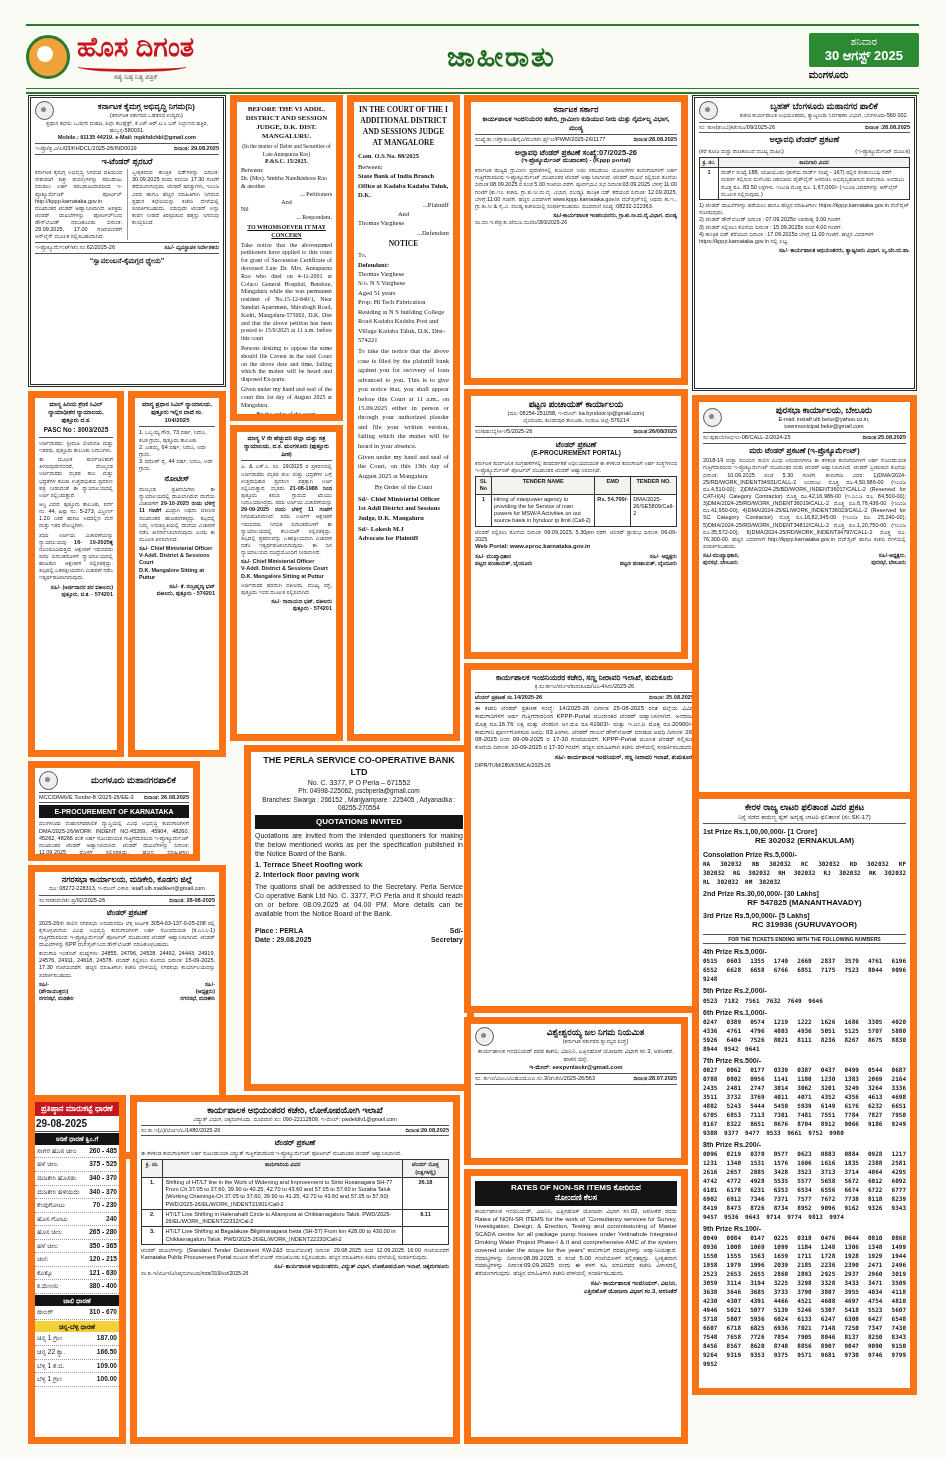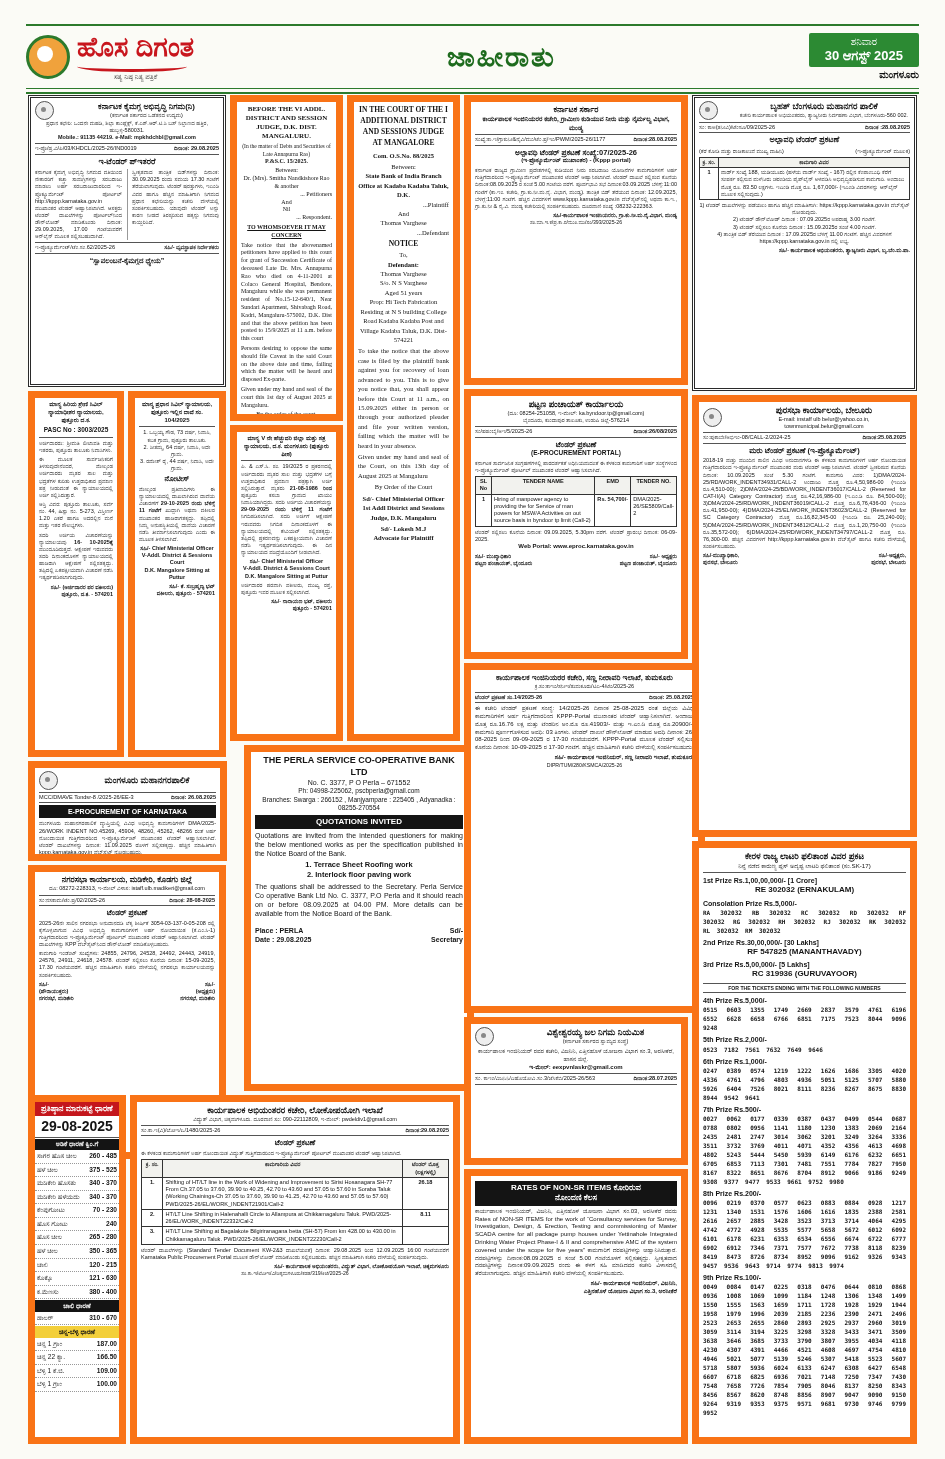--- a/index.html
+++ b/index.html
@@ -11,28 +11,28 @@
   .logo-wrap{display:flex;align-items:center;gap:7px}
   .logo-badge{width:38px;height:38px;border-radius:50%;background:#f0a23c;border:3px solid #2c7a2c;position:relative;flex:0 0 auto}
   .logo-badge::after{content:"";position:absolute;left:8px;top:8px;width:16px;height:16px;border-radius:50%;background:#fff}
   .paper-name{color:#c8161d;font-weight:bold;font-size:27px;line-height:1.05}
   .paper-swoosh{width:110px;height:8px;border-bottom:3px solid #c8161d;border-radius:50%}
   .paper-tag{font-size:7px;color:#333;text-align:center;margin-top:1px}
   .page-title{color:#1e6b1e;font-weight:bold;font-size:27px;letter-spacing:2px}
   .datebox{background:#2c8a33;color:#fff;text-align:center;padding:3px 16px;border-radius:2px}
   .datebox .d1{font-size:10px}
   .datebox .d2{font-size:13px;font-weight:bold}
-  .city{font-size:10px;text-align:right;margin-top:2px;color:#111;font-weight:bold}
+  .city{font-size:10px;text-align:left;margin-top:2px;color:#111;font-weight:bold}
   
   .blk{position:absolute;border:7px solid #f97316;background:#fff;overflow:hidden;padding:3px 4px;font-size:6px;line-height:1.3;text-align:justify;box-sizing:border-box}
   .dbl{border:3px double #2a2a2a}
   .serif{font-family:"Liberation Serif",serif}
   .c{text-align:center}
   .r{text-align:right}
-  .l{text-align:center}
+  .l{text-align:left}
   .b{font-weight:bold}.t9{font-size:9px}.t85{font-size:8.5px}.t8{font-size:8px}.t75{font-size:7.5px}
   .t7{font-size:7px}.t65{font-size:6.5px}.t6{font-size:6px}.t55{font-size:5.5px}.t5{font-size:5.2px}
   .pre{white-space:pre-line}
   .mt{margin-top:2px}
   .rule{border-top:1px solid #555;margin:2px 0;height:0}
   .rl{display:flex;justify-content:space-between;gap:4px;font-size:5.6px;border-top:1px solid #555;border-bottom:1px solid #555;padding:1px 0;margin:2px 0;text-align:left}
   .banner{background:#141414;color:#fff;text-align:center;font-weight:bold;font-size:7px;padding:2px 1px;margin:2px 0}
   .sgn{display:flex;justify-content:space-between;gap:4px;font-weight:bold;margin-top:2px;text-align:left}
   .two{display:flex;gap:5px}
   .two>div{flex:1}
@@ -40,21 +40,21 @@
   .bhd{display:flex;gap:20px;align-items:center}
   .bhd .tx{flex:1;text-align:center}
   .emb{flex:0 0 auto;width:17px;height:17px;border:1px solid #555;border-radius:50%;background:#eee;position:relative}
   .emb::after{content:"";position:absolute;left:5px;top:5px;width:5px;height:5px;border-radius:50%;background:#888}
   .tbl{width:100%;border-collapse:collapse;font-size:5.6px;margin:2px 0;text-align:left}
   .tbl th,.tbl td{border:1px solid #333;padding:1px 2px;vertical-align:top}
   .tbl th{text-align:center;font-weight:bold;background:#f2f2ee}
   .num{text-align:center;font-weight:bold}
   
   .mkt-hd{background:#c4161c;color:#fff;text-align:center;font-weight:bold;font-size:8px;padding:2px 1px}
-  .mkt-date{text-align:center;font-weight:bold;font-size:14px;border-bottom:1px solid #555;padding:1px}
+  .mkt-date{font-weight:bold;font-size:10px;border-bottom:1px solid #555;padding:1px}
   .mkt-sub{background:#141414;color:#fff;text-align:center;font-size:6.5px;font-weight:bold;padding:1.5px;margin-top:1px}
   .mkt-sub.y{background:#f3cf3a;color:#111}
   .mrow{display:flex;justify-content:space-between;border-bottom:1px dotted #999;padding:2px;font-size:6.6px;text-align:left}
   .mrow .v{font-weight:bold}
   
   .lot-t{font-size:8.6px;font-weight:bold;text-align:center}
   .lot-s{font-size:6.2px;text-align:center;border-bottom:1px solid #555;padding-bottom:2px;margin-bottom:1px}
   .tier{font-size:7px;font-weight:bold;text-align:left;margin-top:3px}
   .win{font-size:8px;font-weight:bold;text-align:center}
   .nums{font-family:"DejaVu Sans Mono",monospace;font-size:6px;font-weight:bold;word-spacing:3px;text-align:justify;line-height:1.5}
@@ -92,21 +92,21 @@
         <div class="b t8">ಕರ್ನಾಟಕ ಕೈಮಗ್ಗ ಅಭಿವೃದ್ಧಿ ನಿಗಮ(ನಿ)</div>
         <div class="t55">(ಕರ್ನಾಟಕ ಸರ್ಕಾರದ ಒಡೆತನದ ಉದ್ಯಮ)</div>
       </div>
     </div>
     <div class="t55 c">ಪ್ರಧಾನ ಕಛೇರಿ: ಒಂದನೇ ಮಹಡಿ, ಶಿಲ್ಪಾ ಕಾಂಪ್ಲೆಕ್ಸ್, ಕೆ.ಎಸ್.ಆರ್.ಟಿ.ಸಿ ಬಸ್ ನಿಲ್ದಾಣದ ಹತ್ತಿರ, ಹುಬ್ಬಳ್ಳಿ-580031.</div>
     <div class="t55 c b">Mobile.: 91135 44219. e-Mail: mpkhdchbl@gmail.com</div>
     <div class="rl">
       <span>ಇ-ಪ್ರೊ/ಪ್ರ.ವಿ/ಪಿ/03/KHDCL/2025-26/IND0019</span>
       <span class="b">ದಿನಾಂಕ: 29.08.2025</span>
     </div>
-    <div class="c b t8">ಇ-ಟೆಂಡರ್ ಪ್ಇತರರೆ</div>
+    <div class="c b t8">ಇ-ಟೆಂಡರ್ ಪ್ಸರಬರೆ</div>
     <div class="two mt">
       <div class="t55">ಕರ್ನಾಟಕ ಕೈಮಗ್ಗ ಅಭಿವೃದ್ಧಿ ನಿಗಮದ ವತಿಯಿಂದ ನೇಕಾರರಿಗೆ ಕಚ್ಚಾ ಸಾಮಗ್ರಿಗಳನ್ನು ಸರಬರಾಜು ಮಾಡಲು ಅರ್ಹ ಸರಬರಾಜುದಾರರಿಂದ ಇ-ಪ್ರೊಕ್ಯೂರ್ಮೆಂಟ್ ಪೋರ್ಟಲ್ http://kppp.karnataka.gov.in ಮುಖಾಂತರ ಟೆಂಡರ್ ಆಹ್ವಾನಿಸಲಾಗಿದೆ. ಆಸಕ್ತರು ಟೆಂಡರ್ ದಾಖಲೆಗಳನ್ನು ಪೋರ್ಟಲ್‌ನಿಂದ ಡೌನ್‌ಲೋಡ್ ಮಾಡಿಕೊಂಡು ದಿನಾಂಕ: 29.09.2025, 17.00 ಗಂಟೆಯವರೆಗೆ ಆನ್‌ಲೈನ್ ಮೂಲಕ ಸಲ್ಲಿಸಬಹುದಾಗಿದೆ.</div>
       <div class="t55 sep" style="padding-left:4px">ಸ್ವೀಕೃತವಾದ ತಾಂತ್ರಿಕ ಬಿಡ್‌ಗಳನ್ನು ದಿನಾಂಕ: 30.09.2025 ರಂದು ಸಮಯ 17.30 ಗಂಟೆಗೆ ತೆರೆಯಲಾಗುವುದು. ಟೆಂಡರ್ ಷರತ್ತುಗಳು, ಇಎಂಡಿ ವಿವರ ಹಾಗೂ ಹೆಚ್ಚಿನ ಮಾಹಿತಿಗಾಗಿ ನಿಗಮದ ಪ್ರಧಾನ ಕಛೇರಿಯನ್ನು ಕಚೇರಿ ವೇಳೆಯಲ್ಲಿ ಸಂಪರ್ಕಿಸಬಹುದು. ಯಾವುದೇ ಟೆಂಡರ್ ಅನ್ನು ಕಾರಣ ನೀಡದೆ ತಿರಸ್ಕರಿಸುವ ಹಕ್ಕನ್ನು ನಿಗಮವು ಕಾಯ್ದಿರಿಸಿದೆ.</div>
     </div>
     <div class="rl">
       <span>ಇ-ಪ್ರೊಕ್ಯೂರ್ಮೆಂಟ್/ಟೆಂ.ಸಂ.62/2025-26</span>
       <span class="b">ಸಹಿ/- ವ್ಯವಸ್ಥಾಪಕ ನಿರ್ದೇಶಕರು</span>
     </div>
     <div class="c b t7">“ಸ್ವಾವಲಂಬನೆ-ಕೈಮಗ್ಗದ ಧ್ಯೇಯ”</div>
   </section>
@@ -139,21 +139,21 @@
       <span class="b">29-10-2025 ರಂದು ಬೆಳಿಗ್ಗೆ 11 ಗಂಟೆಗೆ</span>
       <span>ಖುದ್ದಾಗಿ ಅಥವಾ ವಕೀಲರ ಮುಖಾಂತರ ಹಾಜರಾಗತಕ್ಕದ್ದು. ತಪ್ಪಿದಲ್ಲಿ ನಿಮ್ಮ ಅನುಪಸ್ಥಿತಿಯಲ್ಲಿ ದಾವೆಯ ವಿಚಾರಣೆ ನಡೆಸಿ ತೀರ್ಮಾನಿಸಲಾಗುವುದು ಎಂದು ಈ ಮೂಲಕ ತಿಳಿಸಲಾಗಿದೆ.</span>
     </p>
     <div class="b t55 pre mt l">ಸಹಿ/- Chief Ministerial Officer
 V-Addl. District &amp; Sessions Court
 D.K. Mangalore Sitting at Puttur</div>
     <div class="r b t55 pre mt">ಸಹಿ/- ಕೆ. ಸುಬ್ರಹ್ಮಣ್ಯ ಭಟ್
 ವಕೀಲರು, ಪುತ್ತೂರು - 574201</div>
   </section>
 
-  <section class="blk" style="left:28px;top:761px;width:199px;height:100px">
+  <section class="blk" style="left:28px;top:761px;width:172px;height:100px">
     <div class="bhd">
       <div class="emb"></div>
       <div class="tx b t85">ಮಂಗಳೂರು ಮಹಾನಗರಪಾಲಿಕೆ</div>
     </div>
     <div class="rl">
       <span>MCC/DMAVE Tondsr-8 /2025-26/EE-3</span>
       <span class="b">ದಿನಾಂಕ: 26.08.2025</span>
     </div>
     <div class="banner">E-PROCUREMENT OF KARNATAKA</div>
     <div class="t55">ಮಂಗಳೂರು ಮಹಾನಗರಪಾಲಿಕೆ ವ್ಯಾಪ್ತಿಯಲ್ಲಿ ವಿವಿಧ ಅಭಿವೃದ್ಧಿ ಕಾಮಗಾರಿಗಳಿಗೆ DMA/2025-26/WORK INDENT NO.45269, 45904, 48260, 45262, 48266 ರಂತೆ ಅರ್ಹ ನೋಂದಾಯಿತ ಗುತ್ತಿಗೆದಾರರಿಂದ ಇ-ಪ್ರೊಕ್ಯೂರ್ಮೆಂಟ್ ಮುಖಾಂತರ ಟೆಂಡರ್ ಆಹ್ವಾನಿಸಲಾಗಿದೆ. ಟೆಂಡರ್ ದಾಖಲೆಗಳನ್ನು ದಿನಾಂಕ: 11.09.2025 ರೊಳಗೆ ಸಲ್ಲಿಸತಕ್ಕದ್ದು. ಹೆಚ್ಚಿನ ಮಾಹಿತಿಗಾಗಿ kppp.karnataka.gov.in ವೆಬ್‌ಸೈಟ್ ನೋಡಬಹುದು.</div>
@@ -527,21 +527,21 @@
     <div class="c b t75">ಮರು ಟೆಂಡರ್ ಪ್ರಕಟಣೆ (ಇ-ಪ್ರೊಕ್ಯೂರ್ಮೆಂಟ್)</div>
     <div class="t55 mt">2018-19 ಮತ್ತು ಮುಂದಿನ ಸಾಲಿನ ವಿವಿಧ ಅನುದಾನಗಳಡಿ ಈ ಕೆಳಕಂಡ ಕಾಮಗಾರಿಗಳಿಗೆ ಅರ್ಹ ನೋಂದಾಯಿತ ಗುತ್ತಿಗೆದಾರರಿಂದ ಇ-ಪ್ರೊಕ್ಯೂರ್ಮೆಂಟ್ ಮುಖಾಂತರ ಮರು ಟೆಂಡರ್ ಆಹ್ವಾನಿಸಲಾಗಿದೆ. ಟೆಂಡರ್ ಸ್ವೀಕರಿಸುವ ಕೊನೆಯ ದಿನಾಂಕ: 10.09.2025 ಸಂಜೆ 5.30 ಗಂಟೆಗೆ. ಕಾಮಗಾರಿ ವಿವರ: 1)DMA/2024-25/RD/WORK_INDENT34931/CALL-2 ಅಂದಾಜು ಮೊತ್ತ ರೂ.4,50,986-00 (ಇಎಂಡಿ ರೂ.4,510-00); 2)DMA/2024-25/BD/WORK_INDENT36017/CALL-2 (Reserved for CAT-II(A) Category Contractor) ಮೊತ್ತ ರೂ.42,16,986-00 (ಇ.ಎಂ.ಡಿ ರೂ. 84,500-00); 3)DMA/2024-25/RD/WORK_INDENT36019/CALL-2 ಮೊತ್ತ ರೂ.6,76,436-00 (ಇಎಂಡಿ ರೂ.41,950-00); 4)DMA/2024-25/EL/WORK_INDENT36023/CALL-2 (Reserved for SC Category Contractor) ಮೊತ್ತ ರೂ.16,82,345-00 (ಇಎಂಡಿ ರೂ. 25,240-00); 5)DMA/2024-25/RD/WORK_INDENT34812/CALL-2 ಮೊತ್ತ ರೂ.1,20,750-00 (ಇಎಂಡಿ ರೂ.35,572-00); 6)DMA/2024-25/RD/WORK_INDENT34797/CALL-2 ಮೊತ್ತ ರೂ. 76,300-00. ಹೆಚ್ಚಿನ ವಿವರಗಳಿಗೆ http://kppp.karnataka.gov.in ವೆಬ್‌ಸೈಟ್ ಹಾಗೂ ಕಚೇರಿ ವೇಳೆಯಲ್ಲಿ ಸಂಪರ್ಕಿಸಬಹುದು.</div>
     <div class="sgn t55">
       <div class="pre">ಸಹಿ/-ಮುಖ್ಯಾಧಿಕಾರಿ,
 ಪುರಸಭೆ, ಬೇಲೂರು</div>
       <div class="pre r">ಸಹಿ/-ಅಧ್ಯಕ್ಷರು,
 ಪುರಸಭೆ, ಬೇಲೂರು</div>
     </div>
   </section>
 
-  <section class="blk" style="left:692px;top:841px;width:225px;height:603px">
+  <section class="blk" style="left:692px;top:792px;width:225px;height:603px">
     <div class="lot-t">ಕೇರಳ ರಾಜ್ಯ ಲಾಟರಿ ಫಲಿತಾಂಶ ವಿವರ ಪ್ರಕಟ</div>
     <div class="lot-s">ನಿನ್ನೆ ನಡೆದ ಕಾರುಣ್ಯ ಪ್ಲಸ್ ಅದೃಷ್ಟ ಲಾಟರಿ ಫಲಿತಾಂಶ (ಸಂ.SK-17)</div>
     <div class="tier">1st Prize Rs.1,00,00,000/- [1 Crore]</div>
     <div class="win"><span>RE 302032</span> <span>(ERNAKULAM)</span></div>
     <div class="tier">Consolation Prize Rs.5,000/-</div>
     <div class="nums">RA 302032 RB 302032 RC 302032 RD 302032 RF 302032 RG 302032 RH 302032 RJ 302032 RK 302032 RL 302032 RM 302032</div>
     <div class="tier">2nd Prize Rs.30,00,000/- [30 Lakhs]</div>
     <div class="win">RF 547825 (MANANTHAVADY)</div>
     <div class="tier">3rd Prize Rs.5,00,000/- [5 Lakhs]</div>
     <div class="win">RC 319936 (GURUVAYOOR)</div>

